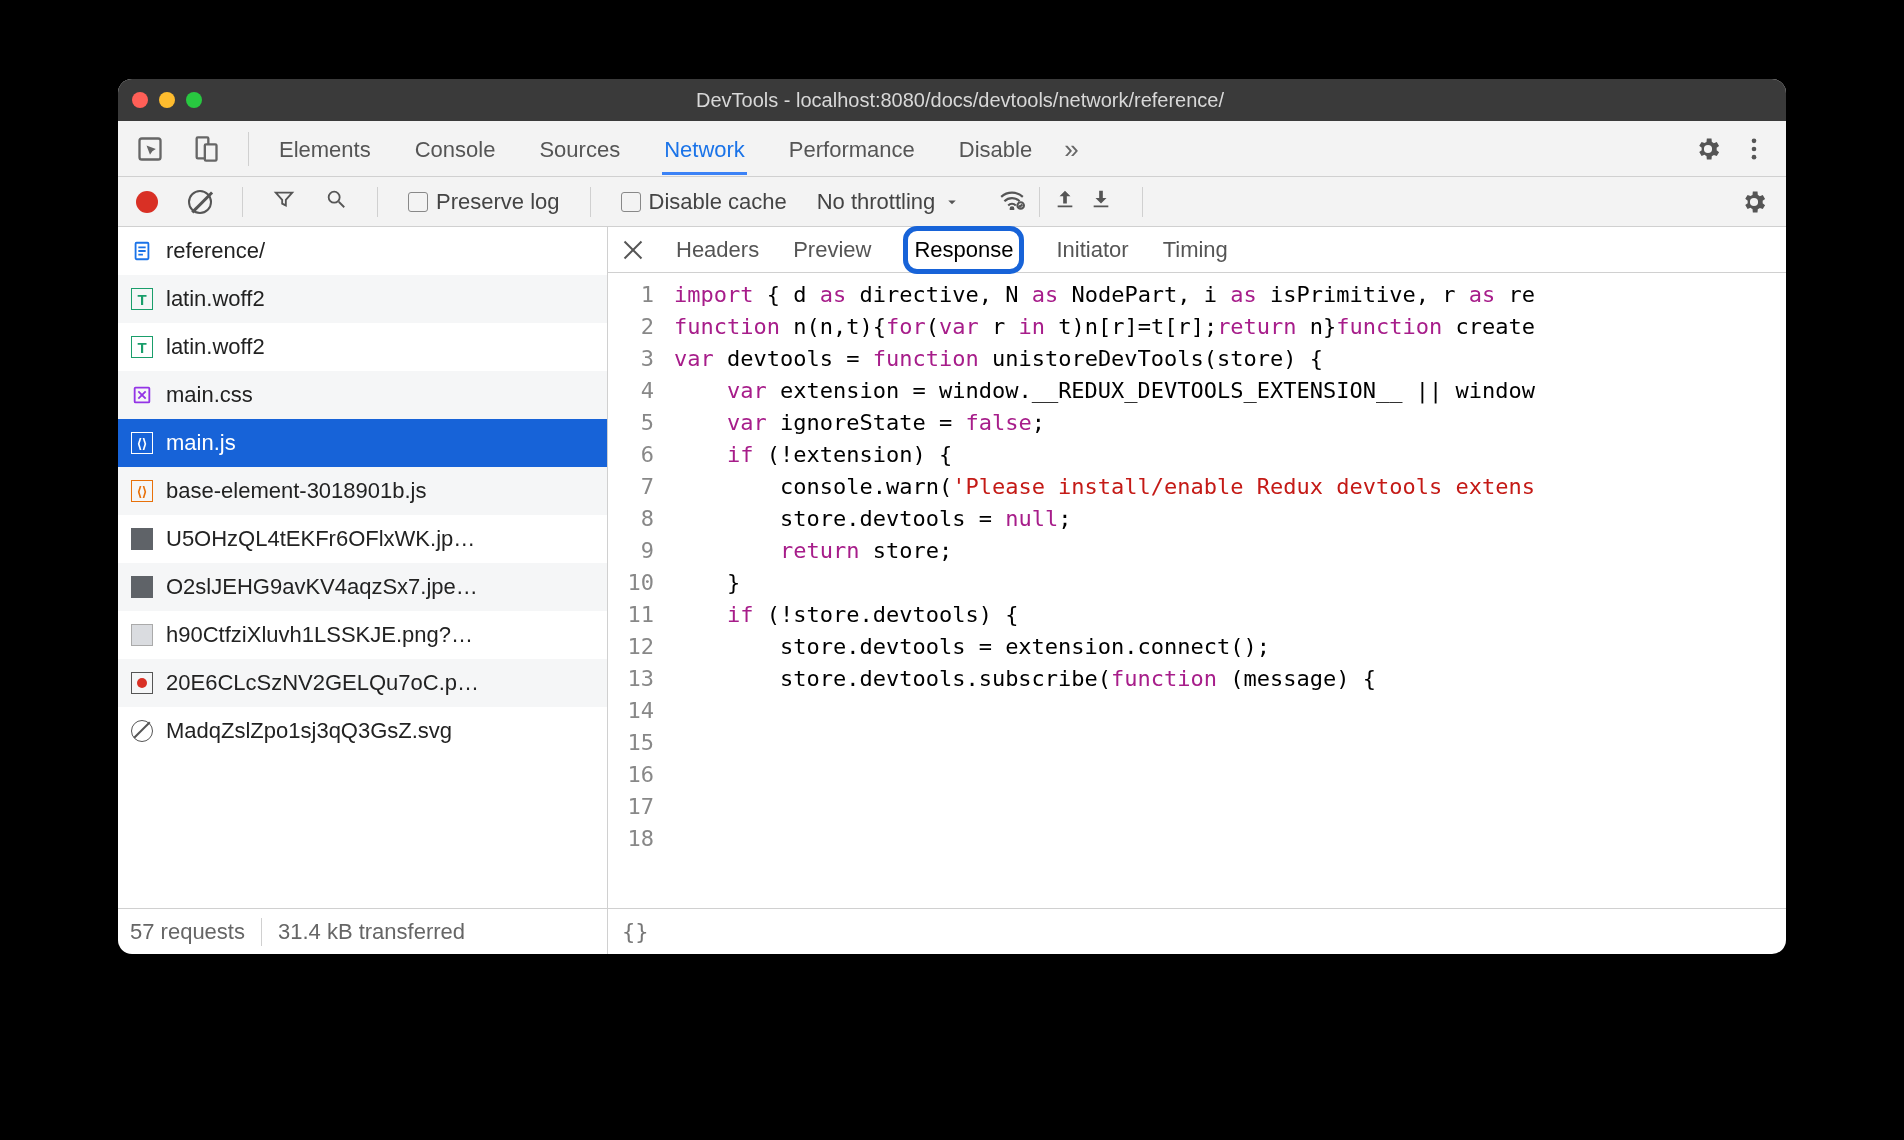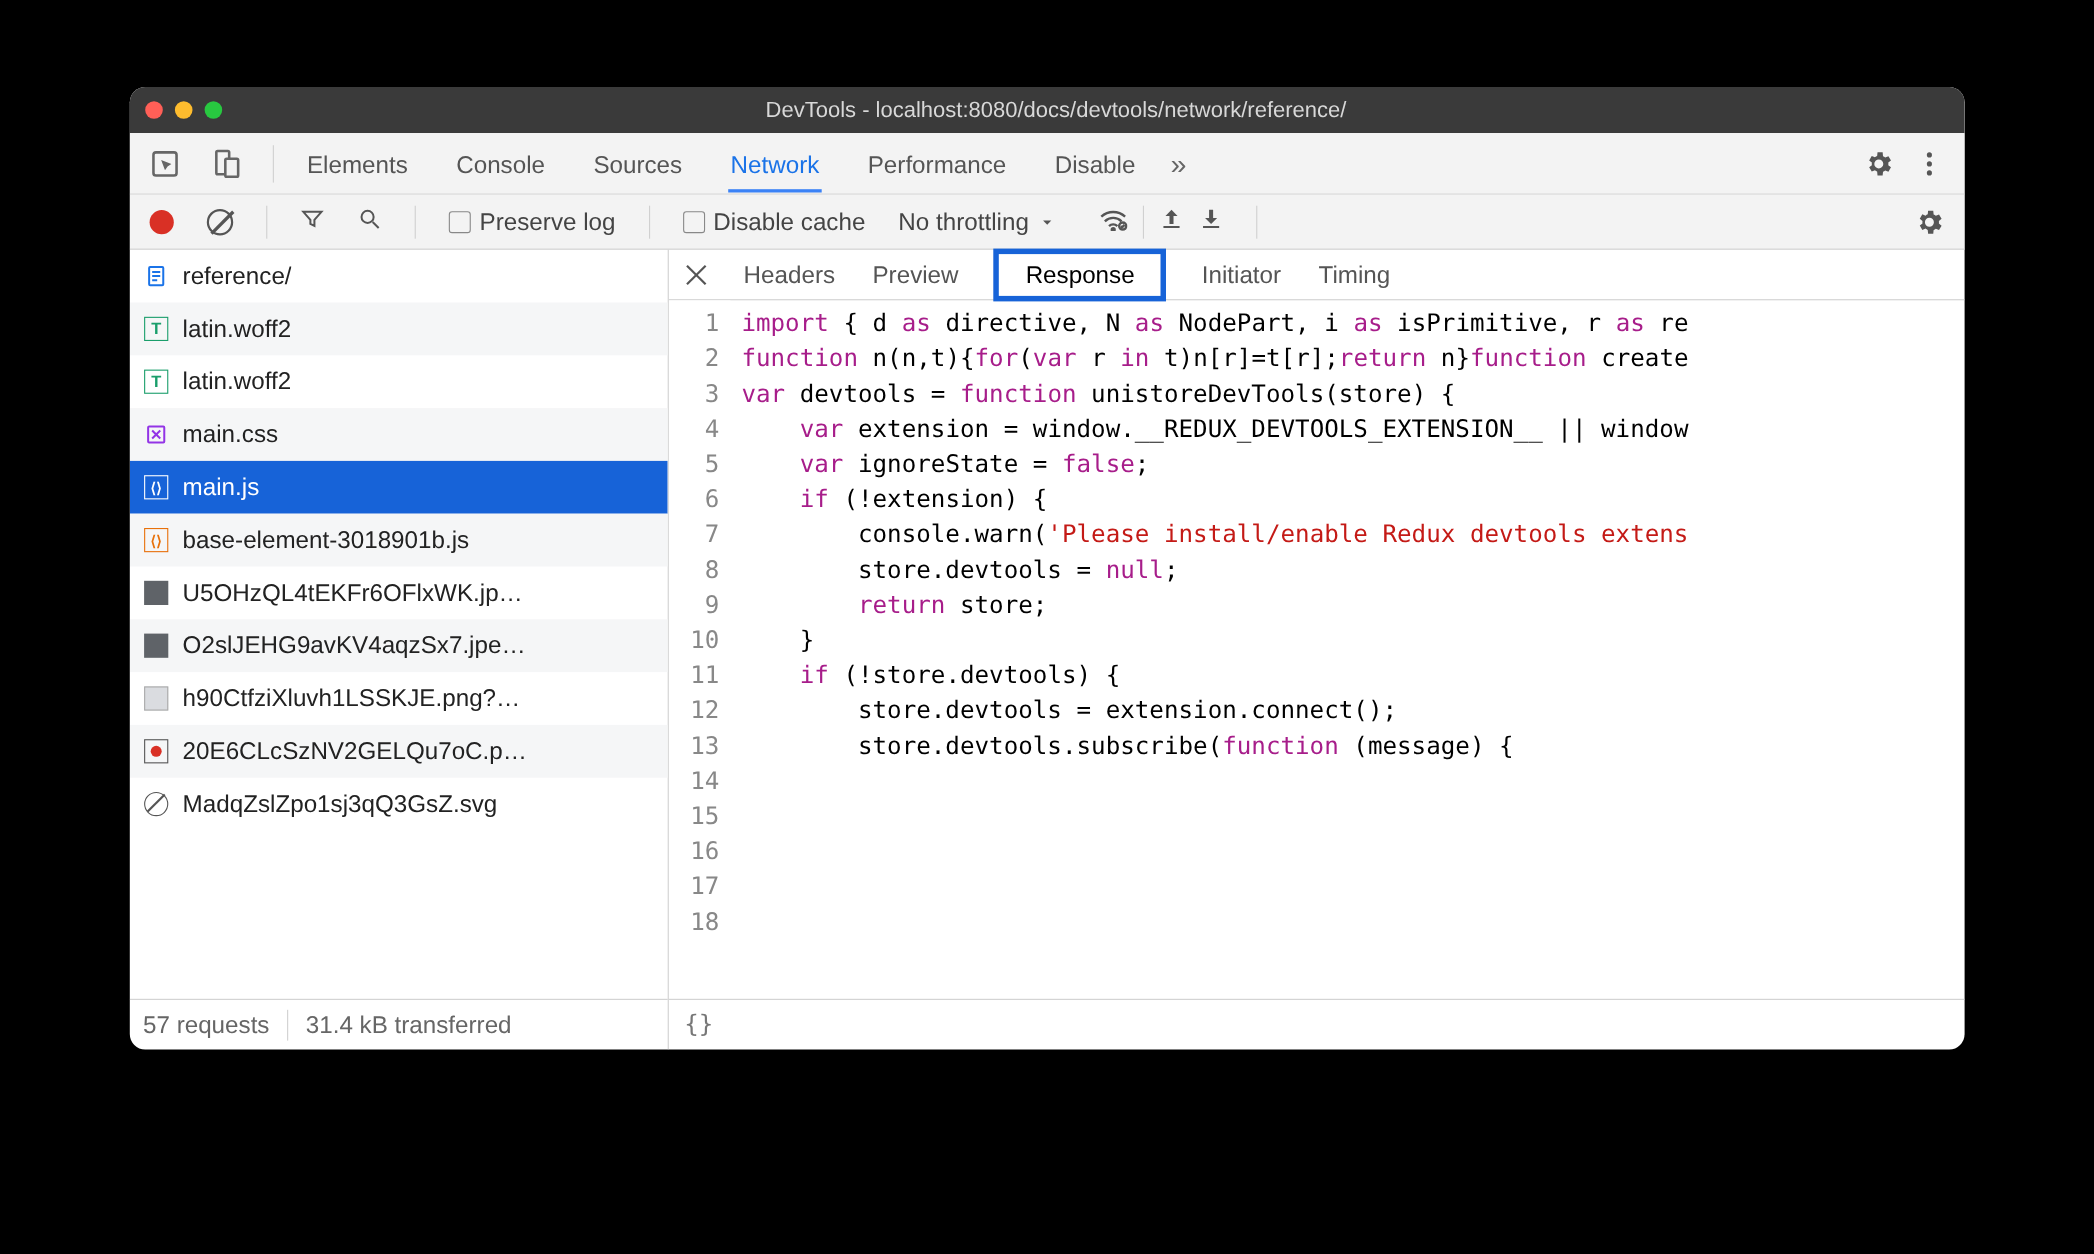--- a/index.html
+++ b/index.html
@@ -57,21 +57,21 @@
   .ficon{width:24px;height:24px;flex:none;display:flex;align-items:center;justify-content:center;font-size:14px;font-weight:700;}
   .statusbar{height:46px;border-top:1px solid #d0d0d0;display:flex;align-items:center;padding:0 12px;font-size:22px;color:#666;gap:16px}
   .statusbar .sep{width:1px;height:28px;background:#d0d0d0}
 
   .details { flex:1; display:flex; flex-direction:column; min-width:0;}
   .detailtabs { height:46px; border-bottom:1px solid #d0d0d0; display:flex; align-items:center; gap:30px; padding:0 14px; font-size:22px; color:#555;}
   .dclose{width:22px;height:22px;position:relative;cursor:pointer}
   .dclose::before,.dclose::after{content:'';position:absolute;left:10px;top:-1px;width:2px;height:24px;background:#555;}
   .dclose::before{transform:rotate(45deg)}.dclose::after{transform:rotate(-45deg)}
   .dtab{padding:8px 2px;cursor:pointer;}
-  .dtab.hi{border:5px solid #1763d8;border-radius:0;padding:6px 24px;color:#000}
+  .dtab.hi{border:5px solid #1763d8;border-radius:14px;padding:6px 6px;color:#000}
   .codewrap{flex:1;display:flex;min-height:0;overflow:hidden}
   .gutter{width:56px;background:#fff;text-align:right;padding:6px 10px 0 0;font-family:Menlo,Consolas,monospace;font-size:22px;color:#888;line-height:32px;}
   .code{flex:1;padding:6px 0 0 10px;font-family:Menlo,Consolas,monospace;font-size:22px;line-height:32px;white-space:pre;overflow:hidden;color:#000}
   .kw{color:#a71d8a}.str{color:#c41a16}
   .detfoot{height:46px;border-top:1px solid #d0d0d0;display:flex;align-items:center;padding:0 14px;font-size:22px;color:#777;font-family:Menlo,monospace}
 </style>
 </head>
 <body>
 
 <div class="window">

